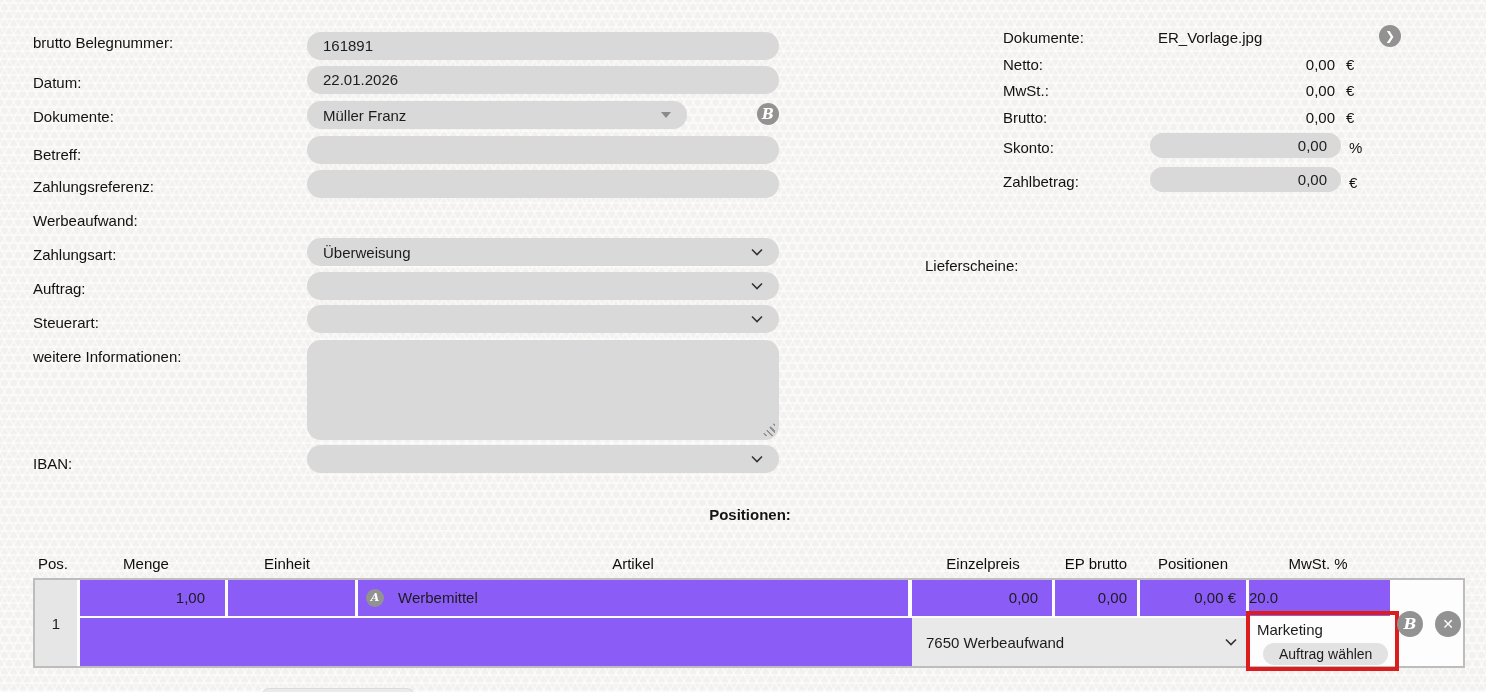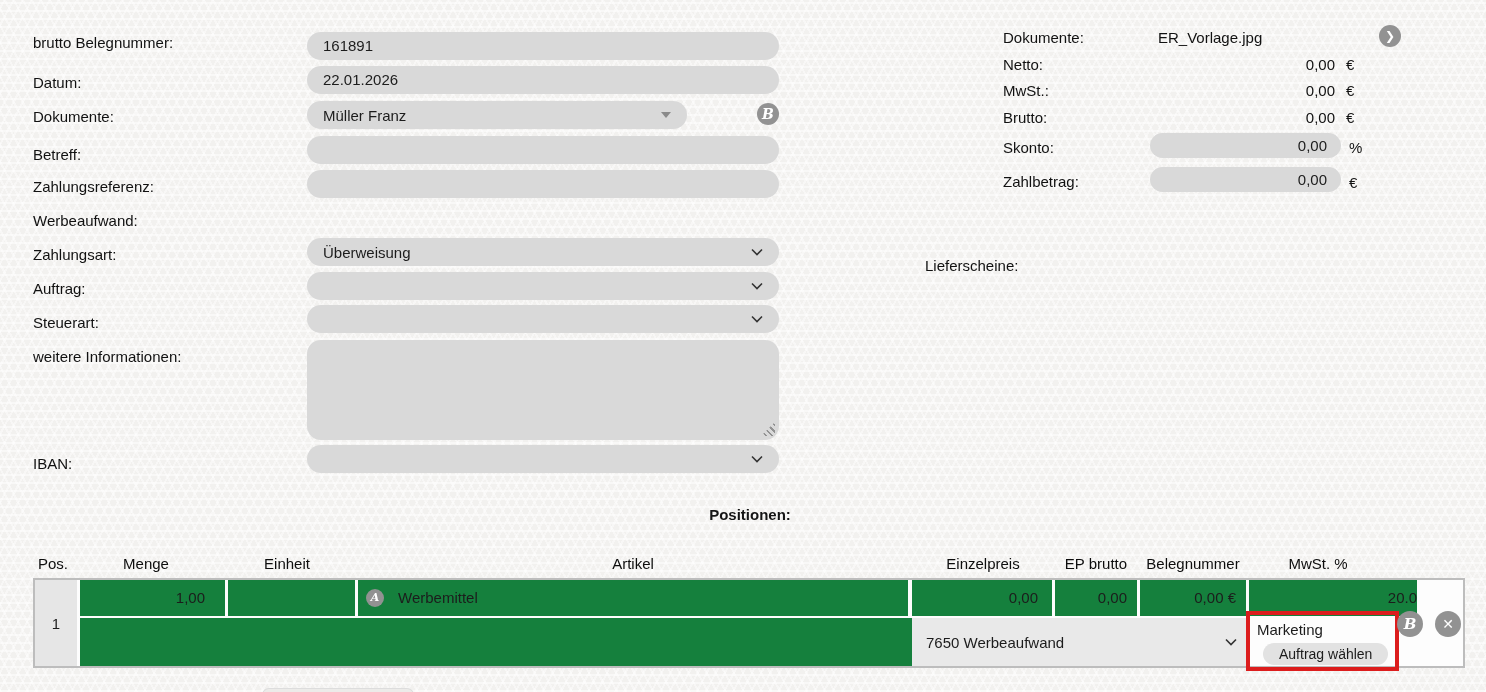--- a/index.html
+++ b/index.html
@@ -54,21 +54,21 @@
   .minifield{
     position:absolute;box-sizing:border-box;height:25px;border:none;outline:none;
     background:var(--field-gray);border-radius:13px;text-align:right;
     font-family:inherit;font-size:15px;color:#1c1c1c;padding:0 14px;line-height:25px;
   }
   .thead{position:absolute;top:555px;transform:translateX(-50%);font-weight:normal;white-space:nowrap;color:#0d0d0d;}
   #postable{
     position:absolute;left:33px;top:578px;width:1432px;height:90px;
     background:#fdfdfd;border:2px solid #bdbdbd;box-sizing:border-box;
   }
-  .cell{position:absolute;background:#15803d;box-sizing:border-box;font-size:15px;color:#1c1c1c;}
+  .cell{position:absolute;background:#8b5cf6;box-sizing:border-box;font-size:15px;color:#1c1c1c;}
   .cell.r1{top:0;height:36px;line-height:36px;}
   .num{text-align:right;}
   #red-box{
     position:absolute;border:4px solid var(--accent-red);
     box-sizing:border-box;background:transparent;pointer-events:none;z-index:5;
   }
   .pill{
     background:#e2e2e2;border:none;border-radius:13px;
     font-family:inherit;font-size:14px;color:#1c1c1c;
     padding:3px 16px;cursor:pointer;white-space:nowrap;
@@ -179,41 +179,41 @@
   <span style="position:absolute;left:925px;top:257px;color:#111">Lieferscheine:</span>
 
   <span class="boldtitle" style="position:absolute;left:750px;top:506px;transform:translateX(-50%)">Positionen:</span>
 
   <span class="thead" style="left:53px">Pos.</span>
   <span class="thead" style="left:146px">Menge</span>
   <span class="thead" style="left:287px">Einheit</span>
   <span class="thead" style="left:633px">Artikel</span>
   <span class="thead" style="left:983px">Einzelpreis</span>
   <span class="thead" style="left:1096px">EP brutto</span>
-  <span class="thead" style="left:1193px">Belegnummer</span>
+  <span class="thead" style="left:1193px">Positionen</span>
   <span class="thead" style="left:1318px">MwSt. %</span>
 
   <div id="postable">
 
     <div class="cell" style="left:0;top:0;width:42px;height:86px;display:flex;align-items:center;justify-content:center;background:#e6e6e6">
         <span>1</span>
       </div>
 
     <div class="cell r1 num" style="left:45px;width:145px;padding-right:20px"><span>1,00</span></div>
     <div class="cell r1" style="left:193px;width:127px"><span></span></div>
     <div class="cell r1" style="left:323px;width:550px;padding-left:40px">
       <div class="badge serifit" style="left:8px;top:9px;width:18px;height:18px;font-size:11px;position:absolute">
           <span>A</span>
         </div>
       <span>Werbemittel</span>
     </div>
     <div class="cell r1 num" style="left:877px;width:140px;padding-right:14px"><span>0,00</span></div>
     <div class="cell r1 num" style="left:1020px;width:82px;padding-right:10px"><span>0,00</span></div>
     <div class="cell r1 num" style="left:1105px;width:106px;padding-right:10px"><span>0,00 €</span></div>
-    <div class="cell r1" style="left:1214px;width:168px;text-align:right"><span>20.0</span></div>
+    <div class="cell r1" style="left:1214px;width:141px;text-align:left"><span>20.0</span></div>
 
     <div class="cell" style="left:45px;top:38px;width:863px;height:48px">
       <textarea class="ta" style="left: 0px; top: 0px; width: 863px; height: 48px; background: transparent; border-radius: 0px; position: absolute;"></textarea>
       <div class="handle" style="left:840px;top:30px;position:absolute"></div>
     </div>
     <div class="cell sel" style="left:877px;top:38px;width:369px;height:48px;background:#e9e9e9;display:flex;align-items:center;justify-content:space-between;padding:0 14px;cursor:pointer">
       <span class="selval">7650 Werbeaufwand</span>
       <span class="chev" style="margin-right:30px">
         <svg class="chevsvg" width="12" height="8" viewBox="0 0 12 8">
             <polyline points="1,1.5 6,6.5 11,1.5" fill="none" stroke="#333" stroke-width="1.6"></polyline>

